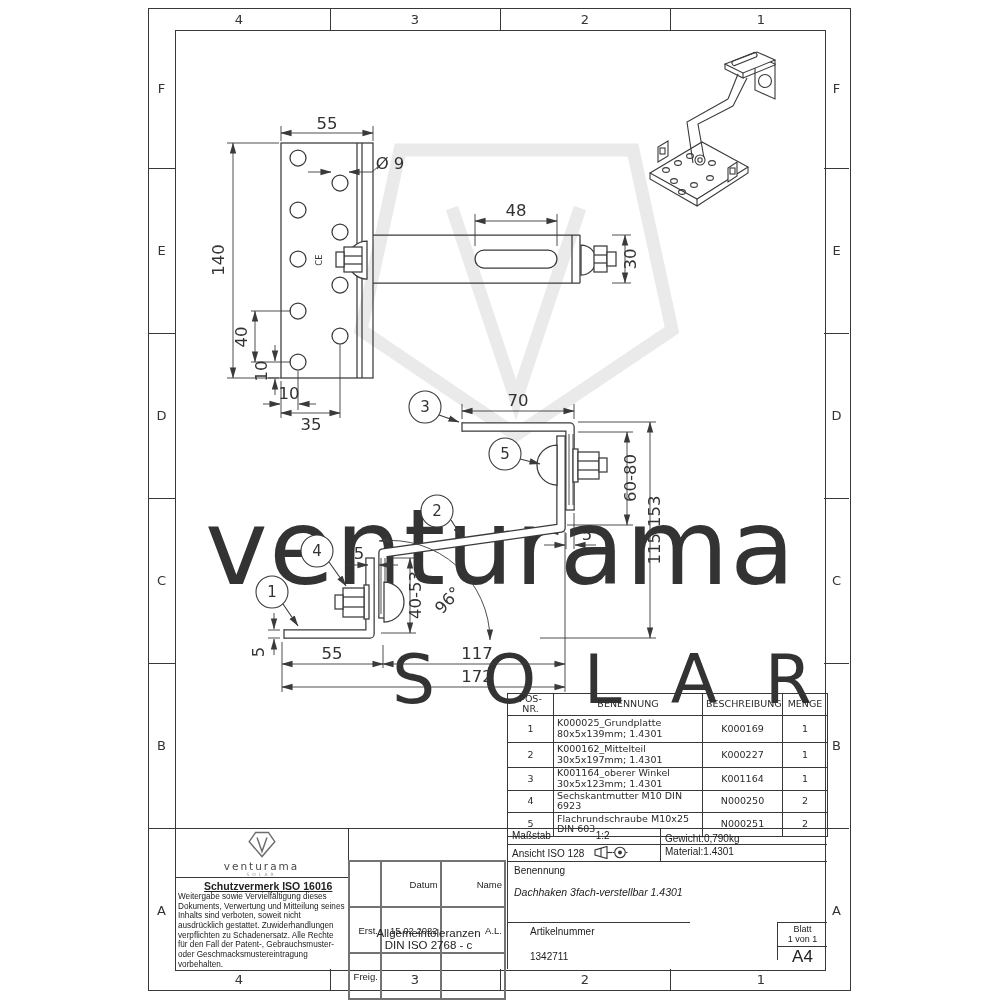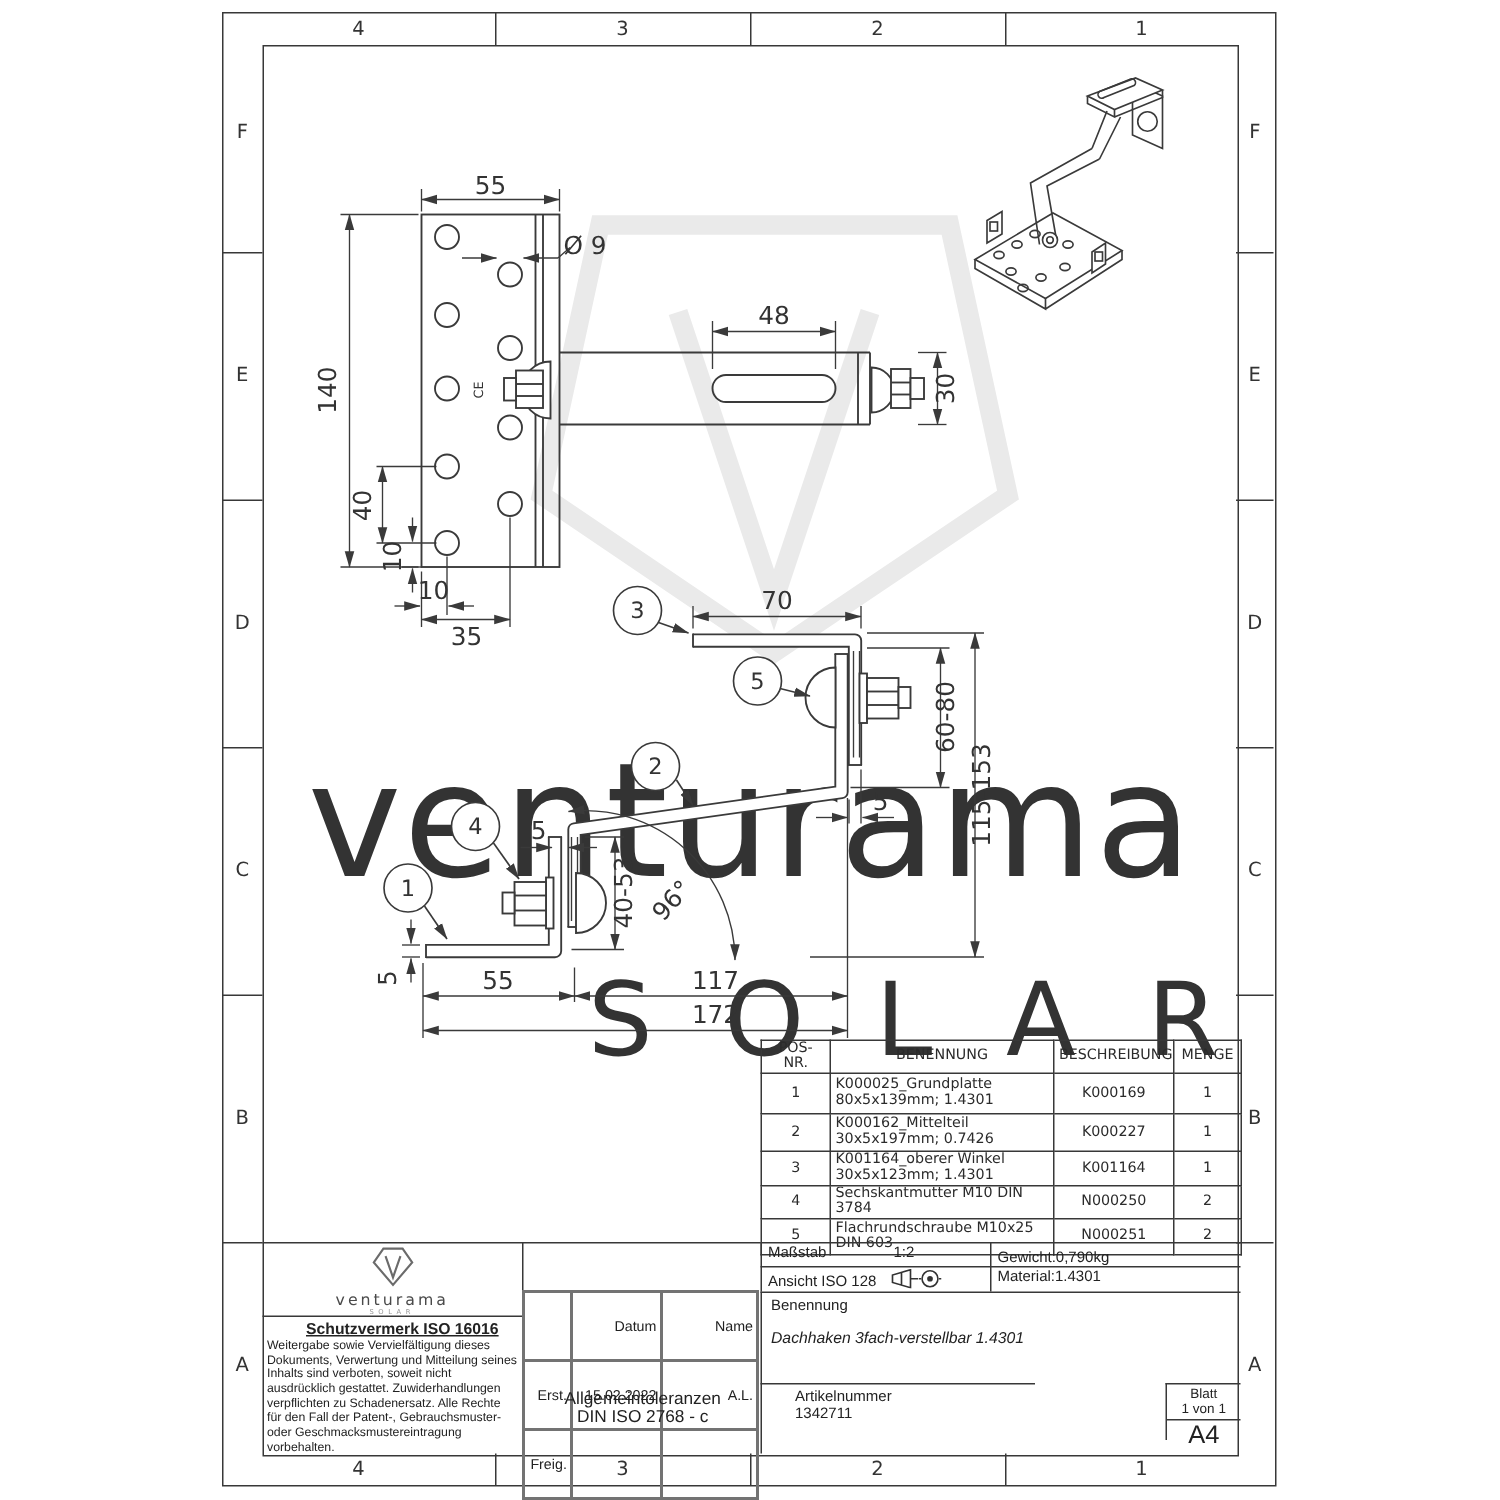--- a/index.html
+++ b/index.html
@@ -339,33 +339,33 @@
     <th>MENGE</th>
   </tr>
   <tr style="height:27px">
     <td class="ctr">1</td>
     <td>K000025_Grundplatte 80x5x139mm; 1.4301</td>
     <td class="ctr">K000169</td>
     <td class="ctr">1</td>
   </tr>
   <tr style="height:25px">
     <td class="ctr">2</td>
-    <td>K000162_Mittelteil 30x5x197mm; 0.7426</td>
+    <td>K000162_Mittelteil 30x5x197mm; 1.4301</td>
     <td class="ctr">K000227</td>
     <td class="ctr">1</td>
   </tr>
   <tr style="height:23px">
     <td class="ctr">3</td>
     <td>K001164_oberer Winkel 30x5x123mm; 1.4301</td>
     <td class="ctr">K001164</td>
     <td class="ctr">1</td>
   </tr>
   <tr style="height:18px">
     <td class="ctr">4</td>
-    <td>Sechskantmutter M10 DIN 3784</td>
+    <td>Sechskantmutter M10 DIN 6923</td>
     <td class="ctr">N000250</td>
     <td class="ctr">2</td>
   </tr>
   <tr style="height:24px">
     <td class="ctr">5</td>
     <td>Flachrundschraube M10x25 DIN 603</td>
     <td class="ctr">N000251</td>
     <td class="ctr">2</td>
   </tr>
 </tbody>
@@ -438,20 +438,20 @@
   </div>
   <div class="tb-cell" style="left:485px;top:16px;width:167px;height:17px;padding:1px 4px;border-right:none;">
     <span class="lbl">Material:1.4301</span>
   </div>
   <div class="tb-cell" style="left:332px;top:33px;width:320px;height:61px;padding:3px 6px;border-right:none;">
     <div class="lbl">Benennung</div>
     <div style="font-size:10.5px;margin-top:10px;font-style:italic;">Dachhaken 3fach-verstellbar 1.4301</div>
   </div>
   <div class="tb-cell" style="left:332px;top:94px;width:183px;height:47px;padding:3px 22px;">
     <div class="lbl">Artikelnummer</div>
-    <div style="font-size:10px;">1342711</div>
+    <div style="font-size:10px;margin-top:14px;">1342711</div>
   </div>
   <div class="tb-cell" style="left:602px;top:94px;width:50px;height:38px;border-right:none;text-align:center;">
     <div class="small" style="margin-top:1px;">Blatt</div>
     <div class="small">1 von 1</div>
     <div style="font-size:17px;border-top:1px solid #383838;margin-top:2px;">A4</div>
   </div>
 </div>
 
 </body></html>

